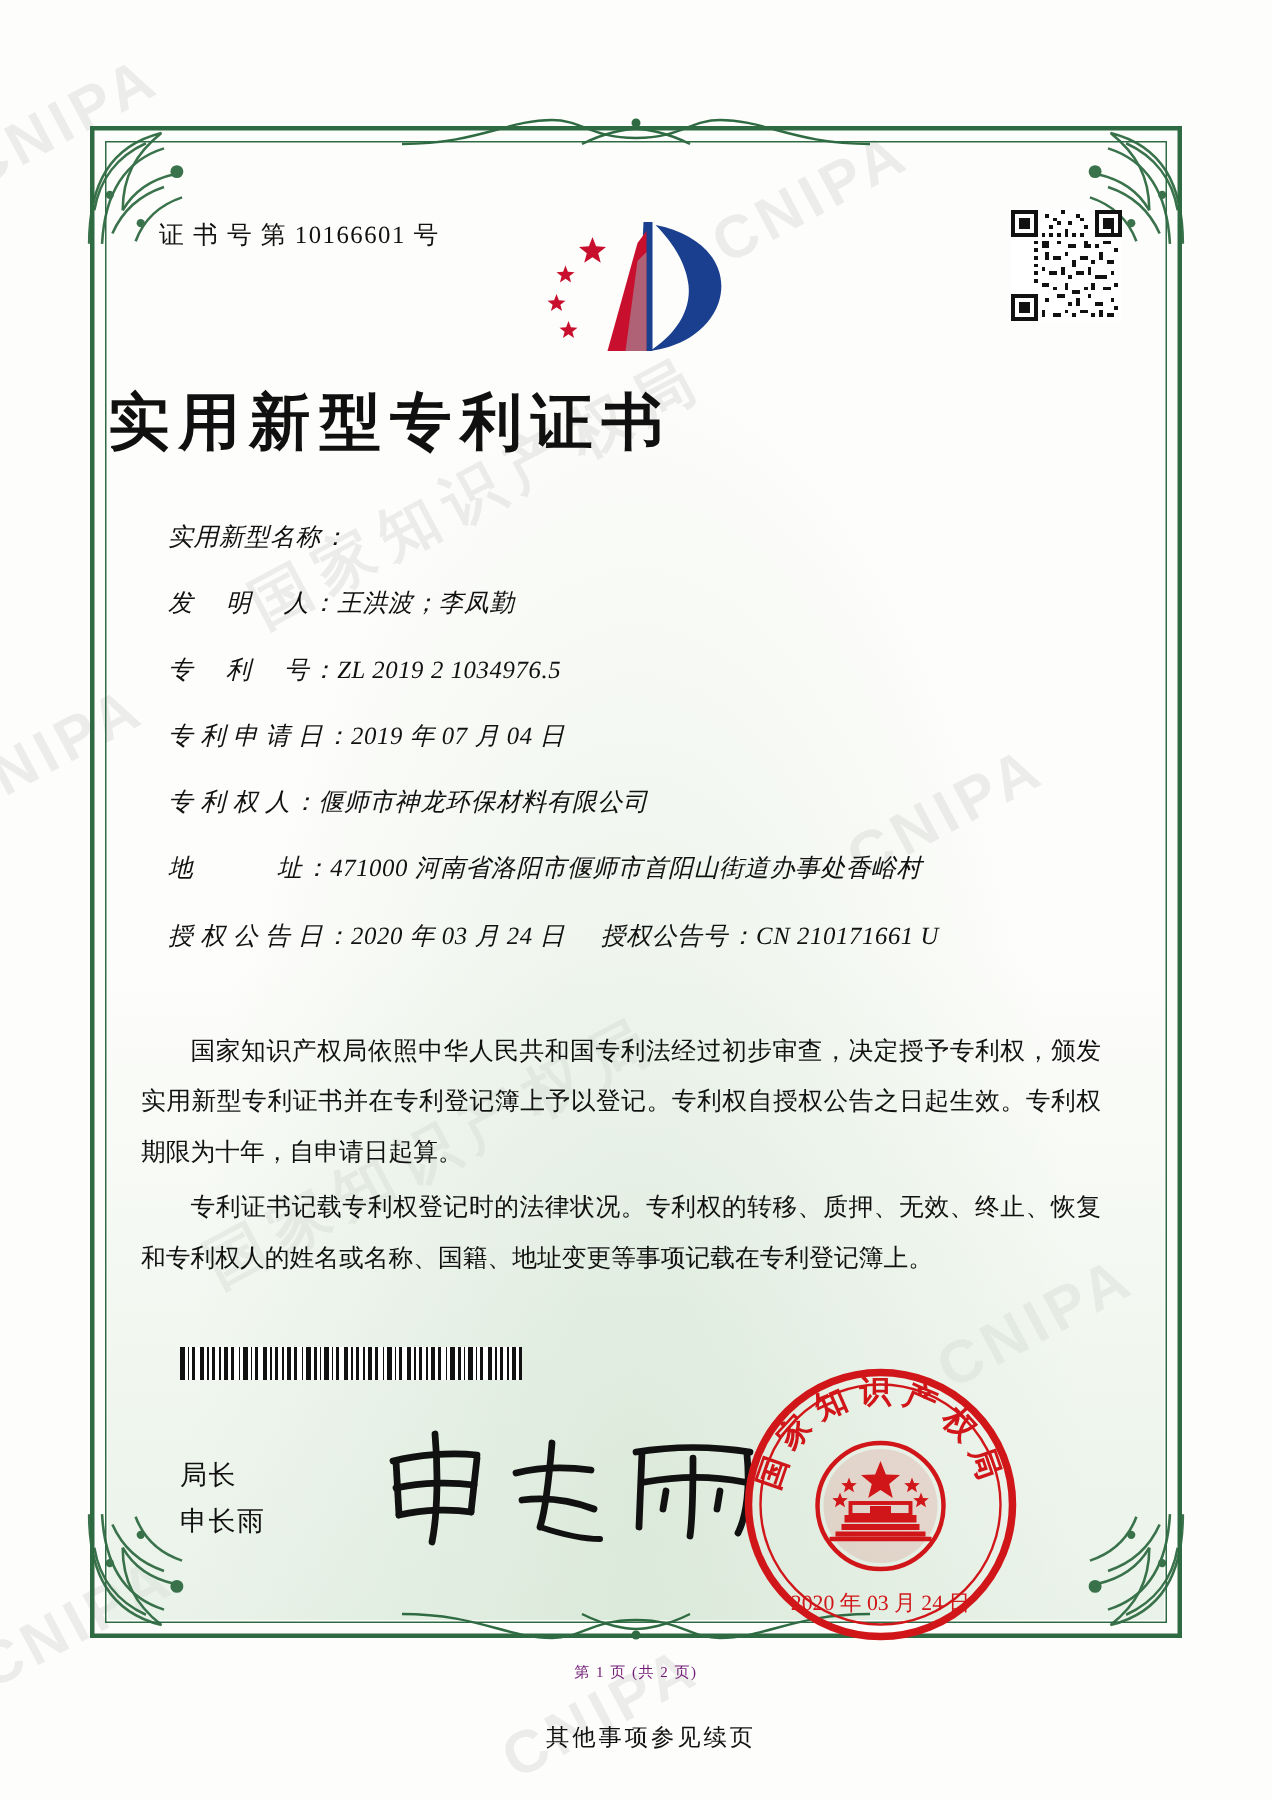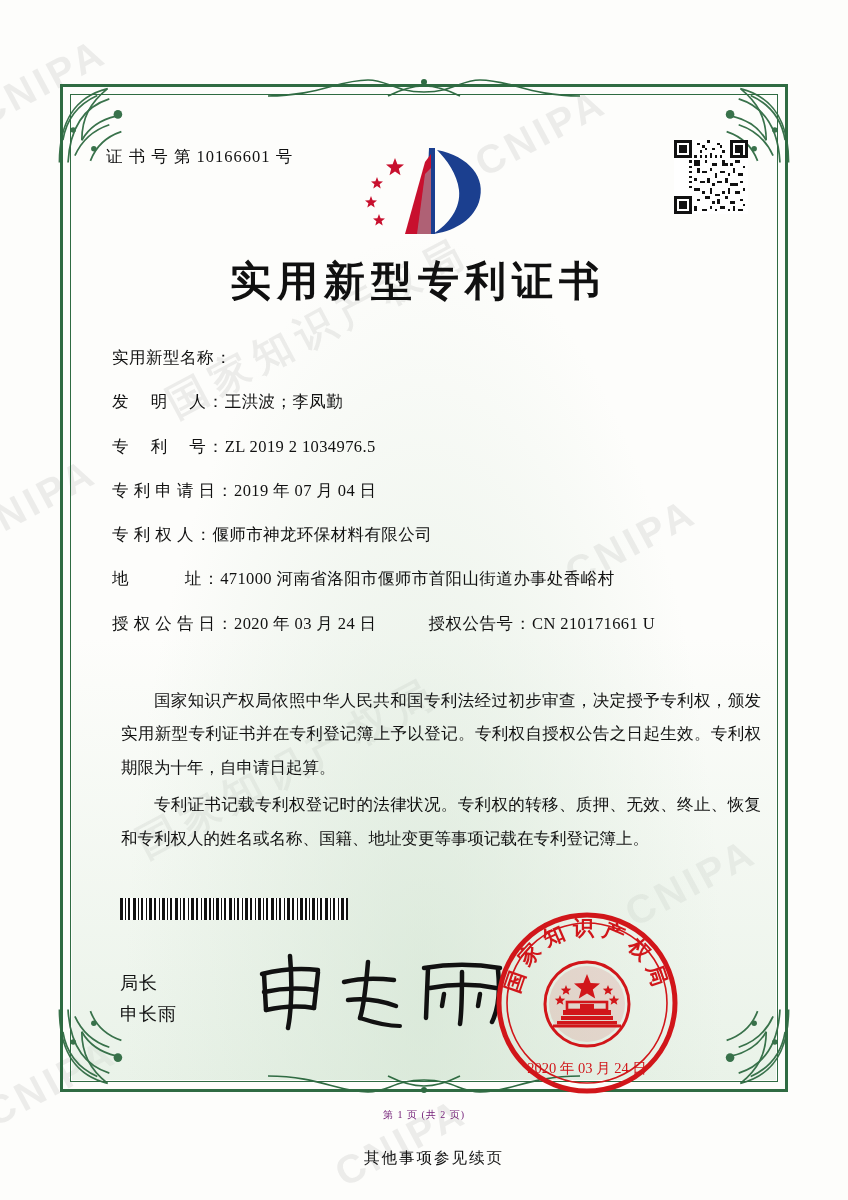--- a/index.html
+++ b/index.html
@@ -134,59 +134,60 @@
     width: 190px;
     height: 92px;
   }
   .logo svg { width: 100%; height: 100%; display: block; }
 
   .title {
     position: absolute;
     left: 0;
     right: 12px;
     top: 158px;
-    text-align: center;
+    text-align: left;
     font-size: 41px;
     font-weight: bold;
     letter-spacing: 6px;
     color: #101010;
     font-family: "DejaVu Serif", "Liberation Serif", serif;
   }
 
   .fields {
     position: absolute;
     left: 40px;
     top: 252px;
     width: 630px;
   }
   .field-row {
     display: flex;
     align-items: baseline;
     margin-bottom: 24.5px;
     font-size: 16.5px;
     line-height: 1.2;
+    font-style: italic;
   }
   .field-label {
     white-space: pre;
     color: #111;
     letter-spacing: .5px;
   }
   .field-sep { padding: 0 1px; }
   .field-value {
     color: #111;
     letter-spacing: .4px;
   }
   .field-row.inline-two .second-label {
-    margin-left: 52px;
+    margin-left: 24px;
     white-space: pre;
   }
 
   .paragraphs {
     position: absolute;
-    left: 49px;
+    left: 22px;
     top: 588px;
     width: 640px;
     font-size: 16.5px;
     line-height: 2.03;
     text-align: justify;
     color: #111;
   }
   .paragraphs p {
     margin: 0 0 4px 0;
     text-indent: 33px;

